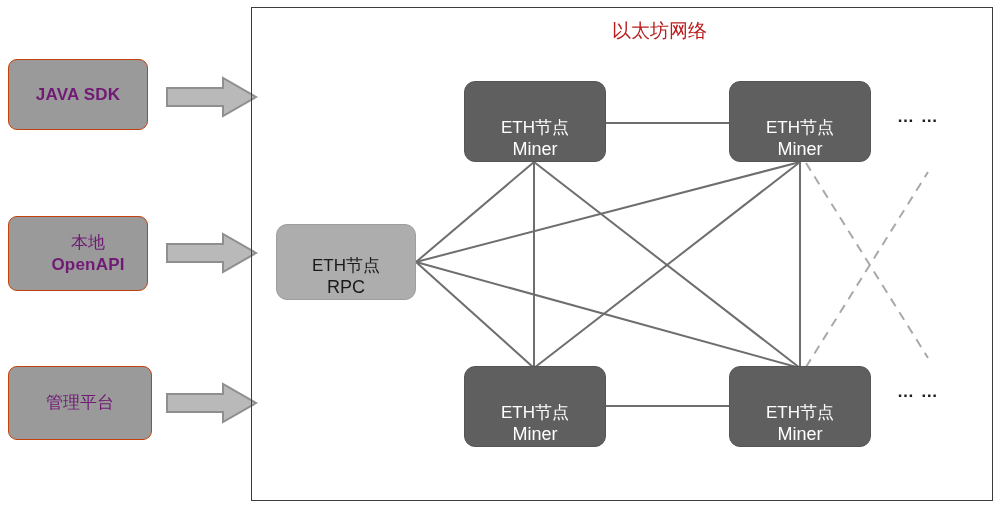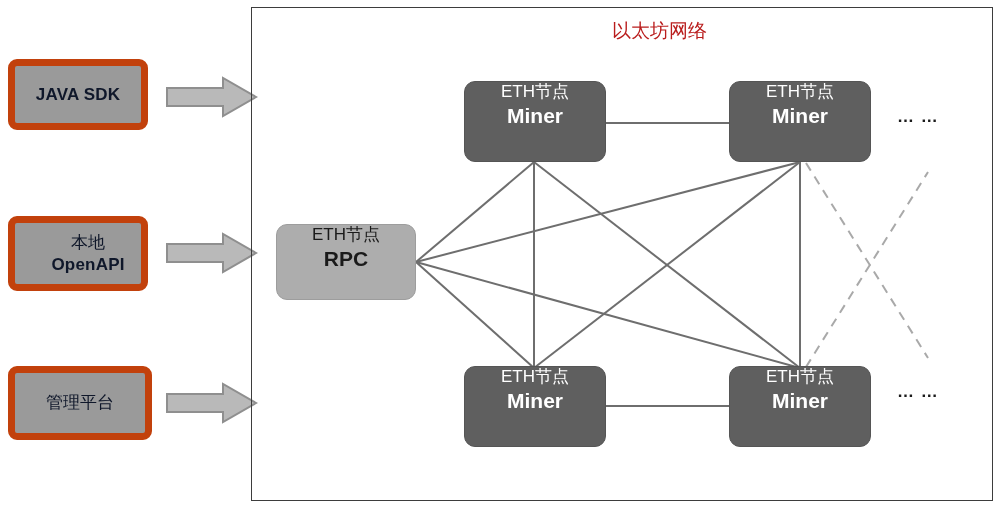--- a/index.html
+++ b/index.html
@@ -15,27 +15,27 @@
     background: #ffffff;
     overflow: hidden;
     font-family: "Liberation Sans", "DejaVu Sans", sans-serif;
   }
 
   
   .client-box {
     position: absolute;
     box-sizing: border-box;
     background: #9a9a9a;
-    border: 7px solid #c2410c;
+    border: 1px solid #c2410c;
     border-radius: 9px;
     display: flex;
     flex-direction: column;
     align-items: center;
     justify-content: center;
-    color: #0f172a;
+    color: #701a75;
     text-align: center;
     line-height: 1.28;
   }
   .client-box .ln {
     display: block;
     white-space: nowrap;
   }
   .client-box .ln.latin {
     font-size: 17px;
     font-weight: 700;
@@ -75,42 +75,42 @@
   }
 
   
   .eth-node {
     position: absolute;
     box-sizing: border-box;
     border-radius: 11px;
     display: flex;
     flex-direction: column;
     align-items: center;
-    justify-content: flex-start;
+    justify-content: flex-end;
     text-align: center;
     line-height: 1.22;
   }
   .eth-node.miner {
     background: #5f5f5f;
     border: 1px solid #555555;
     color: #ffffff;
   }
   .eth-node.rpc {
     background: #adadad;
     border: 1px solid #9d9d9d;
     color: #1a1a1a;
   }
   .eth-node .nd-cjk {
     font-size: 17px;
     font-weight: 400;
     white-space: nowrap;
   }
   .eth-node .nd-role {
-    font-size: 21px;
-    font-weight: 700;
+    font-size: 18px;
+    font-weight: 400;
     white-space: nowrap;
   }
 
   
   .ellipsis-label {
     position: absolute;
     font-size: 17px;
     color: #1b1b1b;
     letter-spacing: 1px;
     white-space: nowrap;

